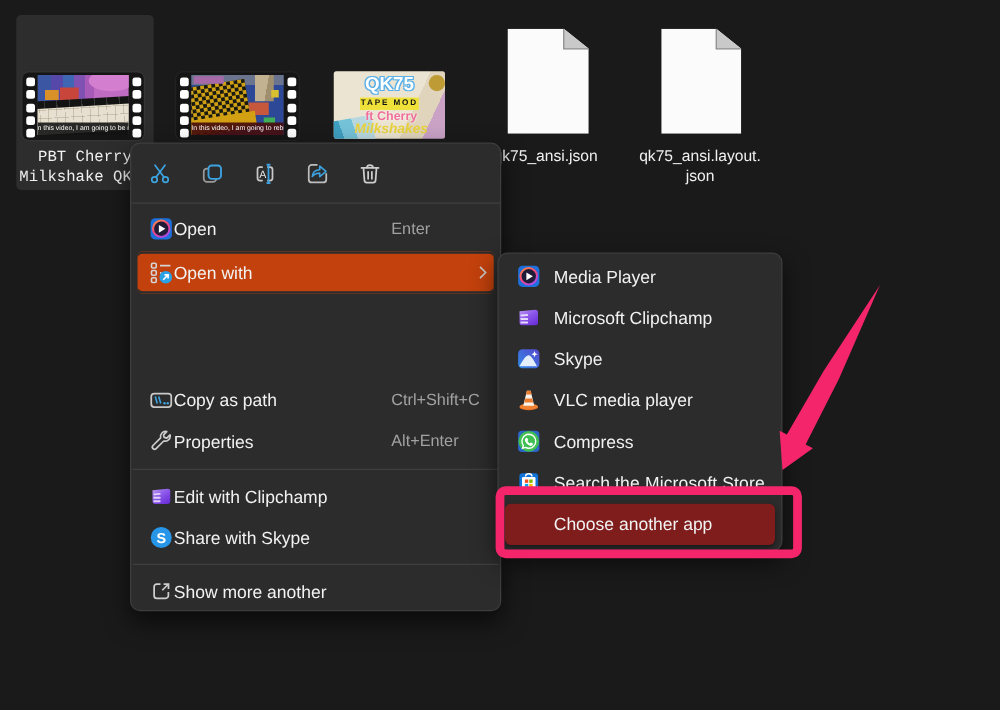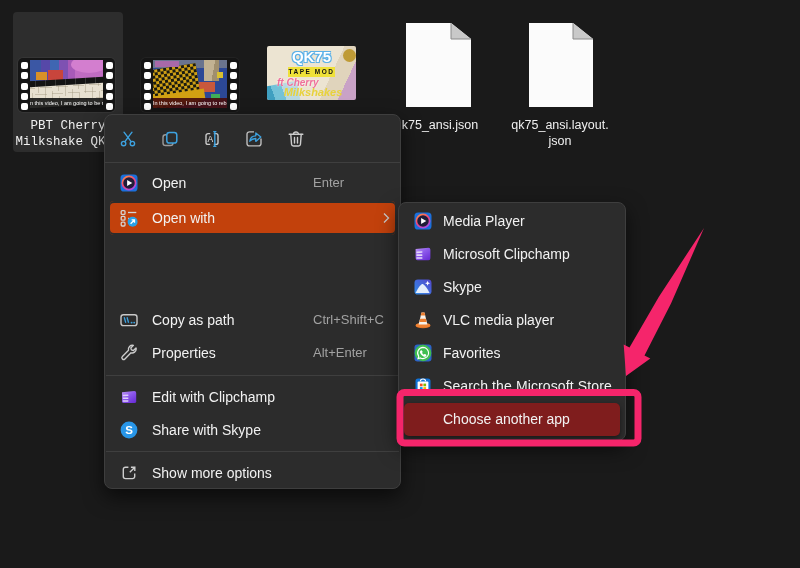--- a/index.html
+++ b/index.html
@@ -19,21 +19,21 @@
   font-size:5.5px; line-height:10px; text-align:center; white-space:nowrap; overflow:hidden; }
 
 
 #menu { left:104px; top:114px; width:297px; height:375px; background:#2c2c2c;
   border:1px solid #3e3e3e; border-radius:8px; box-shadow:0 8px 20px rgba(0,0,0,0.6); z-index:5; }
 #iconrow { position:absolute; left:0; top:0; right:0; height:48px;
   border-bottom:1px solid #3f3f3f; }
 #iconrow svg { position:absolute; top:14px; }
 .mi { position:absolute; left:5px; right:5px; height:34px; border-radius:4px; }
 .mi .ic { position:absolute; left:9px; top:7px; width:20px; height:20px; }
-.mi .lb { position:absolute; left:42px; top:0; line-height:34px; font-size:14px; color:#f2f2f2; }
+.mi .lb { position:absolute; left:29px; top:0; line-height:34px; font-size:14px; color:#f2f2f2; }
 .mi .sc { position:absolute; left:203px; top:0; line-height:34px; font-size:13px; color:#a2a2a2; }
 .mi.hov { background:#c2410c; box-shadow: inset 0 2px 0 #2c2c2c, inset 0 -2px 0 #2c2c2c; }
 .msep { position:absolute; left:1px; right:1px; height:1px; background:#3f3f3f; }
 
 
 #submenu { left:398px; top:202px; width:228px; height:239px; background:#2c2c2c;
   border:1px solid #3e3e3e; border-radius:8px; box-shadow:0 8px 20px rgba(0,0,0,0.6); z-index:6; }
 .si { position:absolute; left:5px; right:5px; height:33px; border-radius:5px; }
 .si .ic { position:absolute; left:9px; top:6px; width:20px; height:20px; }
 .si .lb { position:absolute; left:39px; top:0; line-height:33px; font-size:14px; color:#f2f2f2; }
@@ -97,30 +97,30 @@
     <div class="sprk" style="left:2.5px;top:24.6px"></div>
     <div class="sprk" style="left:2.5px;top:34.9px"></div>
     <div class="sprk" style="left:2.5px;top:45.2px"></div>
   <div class="sprk" style="right:2.5px;top:4px"></div>
     <div class="sprk" style="right:2.5px;top:14.3px"></div>
     <div class="sprk" style="right:2.5px;top:24.6px"></div>
     <div class="sprk" style="right:2.5px;top:34.9px"></div>
     <div class="sprk" style="right:2.5px;top:45.2px"></div>
 </div>
 
-<div class="abs" id="th3" style="left:267px; top:46px; width:89px; height:54px; overflow:hidden; border-radius:2px;
+<div class="abs" id="th3" style="left:267px; top:57px; width:89px; height:54px; overflow:hidden; border-radius:2px;
   background:linear-gradient(115deg,#ece4d2 0 68%,#e0d4bc 68% 84%,#c9a2c6 84%);">
   <div class="abs" style="left:-6px;bottom:-4px;width:38px;height:20px;
     background:linear-gradient(80deg,#3f9fc0 0 35%,#74c2d8 35% 60%,#b8d8e0 60%);transform:rotate(-10deg);"></div>
   <div class="abs" style="right:0px;top:3px;width:13px;height:13px;border-radius:50%;background:#bf9b36;"></div>
   <div class="abs" style="left:0;top:2px;width:89px;text-align:center;color:#fff;font-weight:bold;font-size:15px;
     text-shadow:-1px -1px 0 #5ab0e8,1px -1px 0 #5ab0e8,-1px 1px 0 #5ab0e8,1px 1px 0 #5ab0e8;">QK75</div>
   <div class="abs" style="left:21px;top:21px;width:47px;height:10px;background:#efe139;color:#111;
     font-size:6.5px;font-weight:bold;text-align:center;line-height:10px;letter-spacing:1.5px;">TAPE MOD</div>
-  <div class="abs" style="left:10px;top:31px;width:72px;text-align:left;color:#ef6f9a;font-style:italic;
+  <div class="abs" style="left:10px;top:31px;width:72px;text-align:center;color:#ef6f9a;
     font-weight:bold;font-size:10px;text-shadow:0 0 2px #fff;">ft Cherry</div>
   <div class="abs" style="left:8px;top:40px;width:76px;text-align:center;color:#e8d23c;font-style:italic;
     font-weight:bold;font-size:11px;">Milkshakes</div>
 </div>
 
 <svg class="doc" style="left:406px; top:23px;" width="65" height="84" viewBox="0 0 65 84">
   <path d="M0 0 L45 0 L65 16 L65 84 L0 84 Z" fill="#fbfbfb"></path>
   <path d="M45 0 L65 16 L45 16 Z" fill="#c9c9c9"></path>
   <path d="M45 0 L45 16 L65 16" fill="none" stroke="#8a8a8a" stroke-width="1"></path>
 </svg>
@@ -257,21 +257,21 @@
     <span class="lb">Share with Skype</span>
   </div>
 
   <div class="msep" style="top:336px"></div>
 
   <div class="mi" style="top:341px">
     <svg class="ic" viewBox="0 0 20 20">
       <path d="M9.4 4.2 H6.4 a2.1 2.1 0 0 0 -2.1 2.1 v7.2 a2.1 2.1 0 0 0 2.1 2.1 h7.2 a2.1 2.1 0 0 0 2.1 -2.1 v-3" fill="none" stroke="#cdcdcd" stroke-width="1.4"></path>
       <path d="M10.8 9.2 L15.6 4.4 M11.9 4.2 h3.9 v3.9" fill="none" stroke="#cdcdcd" stroke-width="1.4"></path>
     </svg>
-    <span class="lb">Show more options</span>
+    <span class="lb">Show more another</span>
   </div>
 </div>
 
 <div id="submenu" class="abs">
   <div class="si" style="top:2px">
     <svg class="ic" viewBox="0 0 20 20">
       <rect x="1.5" y="1.5" width="17" height="17" rx="3.6" fill="#1b70dc"></rect>
       <circle cx="10" cy="10" r="6.6" fill="#201c38" stroke="url(#mpr)" stroke-width="1.7"></circle>
       <path d="M8.1 6.9 L13.3 10 L8.1 13.1 Z" fill="#fff"></path>
     </svg>
@@ -306,21 +306,21 @@
     </svg>
     <span class="lb">VLC media player</span>
   </div>
   <div class="si" style="top:134px">
     <svg class="ic" viewBox="0 0 20 20">
       <rect x="1.5" y="1.5" width="17" height="17" rx="3" fill="#2d64c8"></rect>
       <circle cx="10" cy="10" r="8.3" fill="#3fbe51"></circle>
       <path d="M10 4.4 a5.6 5.6 0 0 1 0 11.2 a5.5 5.5 0 0 1 -2.6 -.65 L5 15.6 l.7 -2.3 A5.6 5.6 0 0 1 10 4.4 Z" fill="none" stroke="#fff" stroke-width="1.1"></path>
       <path d="M7.8 7.4 c.3 -.3 .7 -.3 .95 .05 l.75 1.05 c.2 .3 .15 .65 -.1 .9 l-.45 .45 c.35 .75 1.05 1.45 1.8 1.85 l.5 -.5 c.25 -.25 .6 -.3 .9 -.1 l1 .75 c.35 .25 .4 .7 .1 1 l-.55 .55 c-.45 .45 -1.3 .5 -2.15 .05 -1.5 -.8 -2.7 -2 -3.4 -3.4 -.4 -.85 -.35 -1.65 .1 -2.1 Z" fill="#fff"></path>
     </svg>
-    <span class="lb">Favorites</span>
+    <span class="lb">Compress</span>
   </div>
   <div class="si" style="top:167px">
     <svg class="ic" viewBox="0 0 20 20">
       <rect x="2.5" y="2.5" width="15" height="15" rx="2.6" fill="#1173d8"></rect>
       <path d="M7.4 5.2 a2.6 2.2 0 0 1 5.2 0" fill="none" stroke="#fff" stroke-width="1.1"></path>
       <rect x="4.6" y="5.6" width="10.8" height="9.8" rx="1" fill="#fff"></rect>
       <rect x="6.9" y="7.6" width="2.7" height="2.7" fill="#f25022"></rect>
       <rect x="10.4" y="7.6" width="2.7" height="2.7" fill="#7fba00"></rect>
       <rect x="6.9" y="11.1" width="2.7" height="2.7" fill="#00a4ef"></rect>
       <rect x="10.4" y="11.1" width="2.7" height="2.7" fill="#ffb900"></rect>

